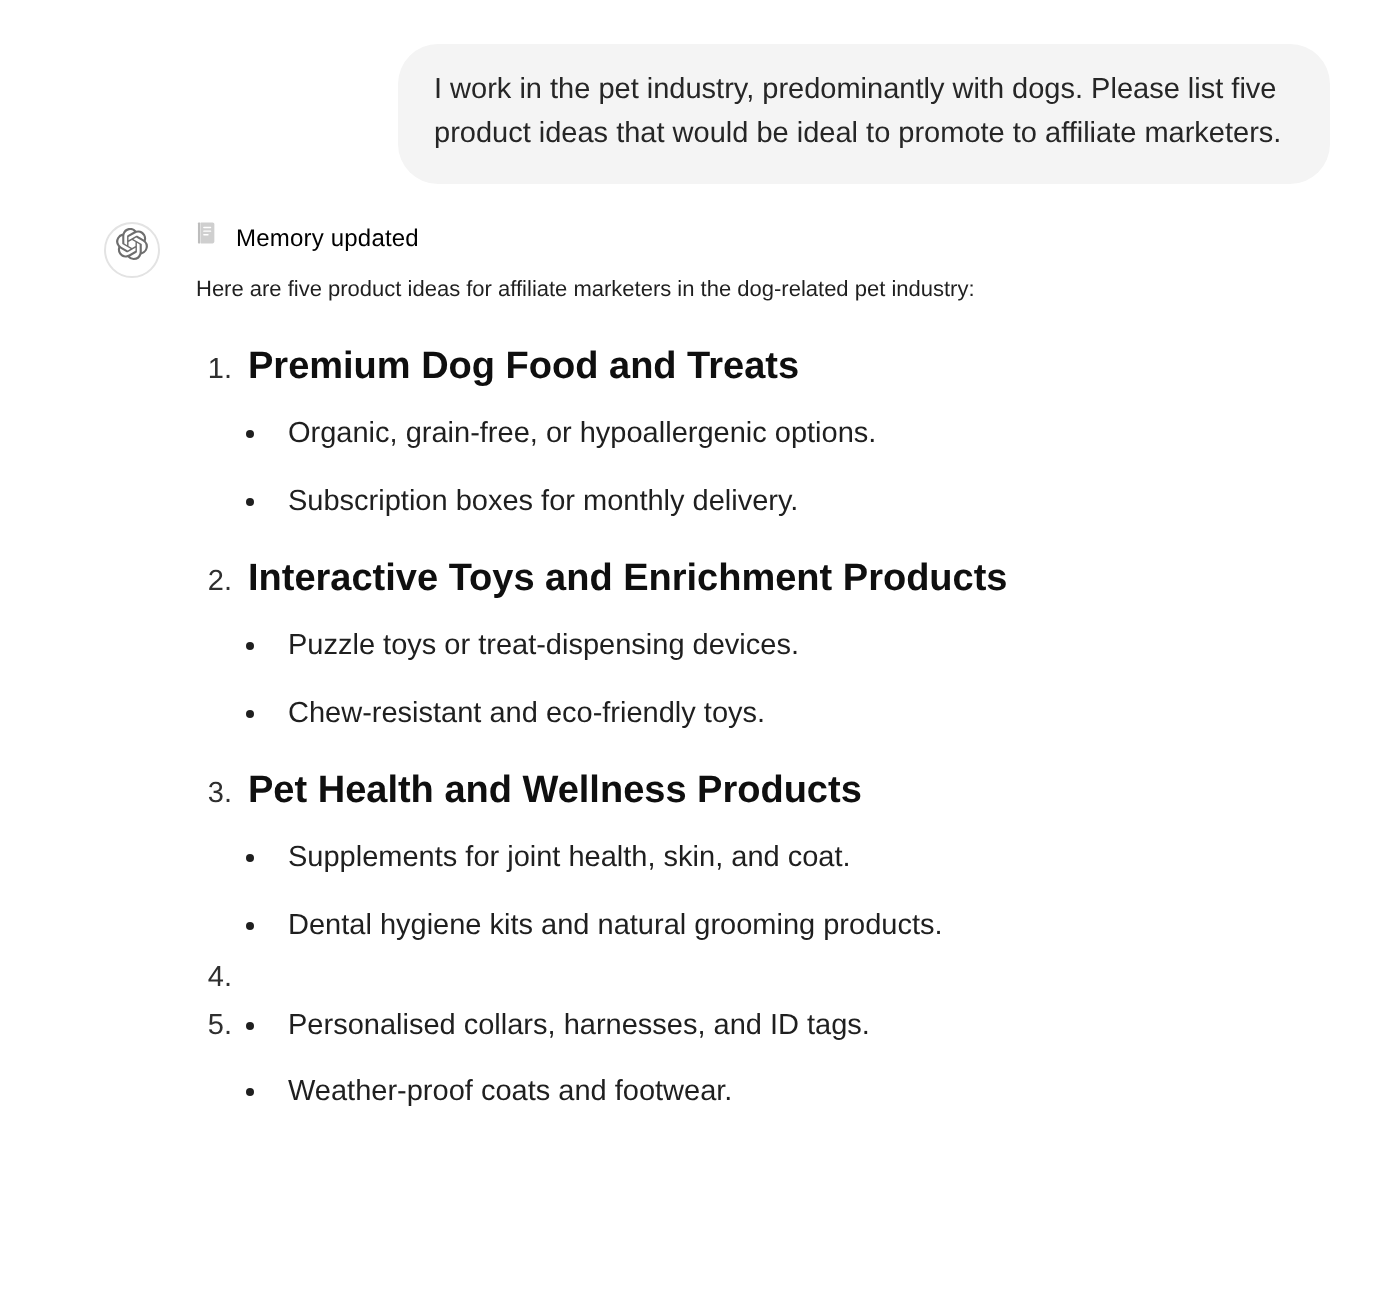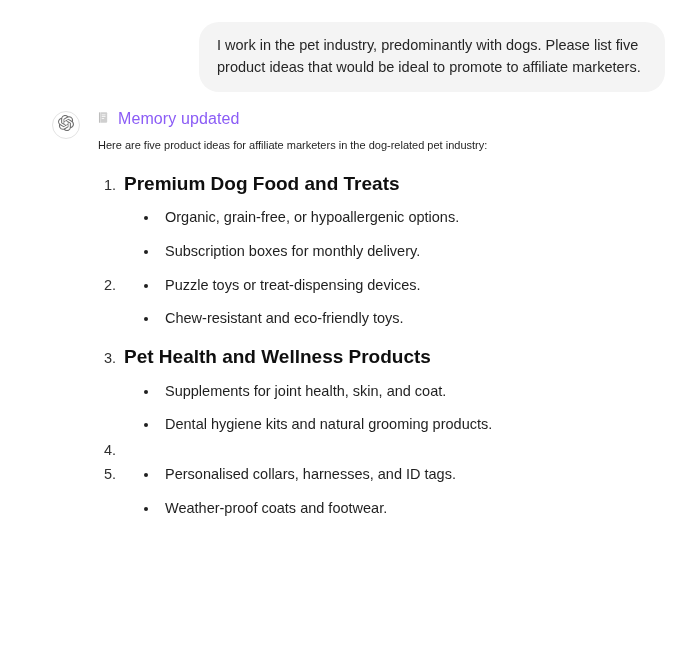--- a/index.html
+++ b/index.html
@@ -58,22 +58,22 @@
   }
 
   .memory-chip {
     display: flex;
     align-items: center;
     gap: 7px;
     height: 18px;
     margin-bottom: 9px;
   }
   .memory-chip .memory-label {
-    font-size: 16px;
-    color: #8b5cf6;
+    font-size: 12px;
+    color: #000000;
     letter-spacing: 0.1px;
   }
   .memory-icon { display: block; }
 
   .intro-line {
     font-size: 11px;
     line-height: 1.6;
     color: #1f1f1f;
     margin: 0 0 8px 0;
   }
@@ -103,21 +103,20 @@
   ul.sub-list {
     margin: 0;
     padding: 0 0 0 18px;
     list-style: disc;
   }
   ul.sub-list > li {
     font-size: 14.5px;
     line-height: 1.5;
     color: #1f1f1f;
     padding: 6px 0 6px 6px;
-    margin-left: 21px;
   }
   ul.sub-list > li::marker {
     color: #1f1f1f;
     font-size: 13px;
   }
 </style>
 </head>
 <body>
 
 <div class="user-row">
@@ -155,20 +154,21 @@
 
       <li>
         <span class="idea-title">Premium Dog Food and Treats</span>
         <ul class="sub-list">
           <li>Organic, grain-free, or hypoallergenic options.</li>
           <li>Subscription boxes for monthly delivery.</li>
         </ul>
       </li>
 
       <li>
+        <span class="idea-title">Interactive Toys and Enrichment Products</span>
         <ul class="sub-list">
           <li>Puzzle toys or treat-dispensing devices.</li>
           <li>Chew-resistant and eco-friendly toys.</li>
         </ul>
       </li>
 
       <li>
         <span class="idea-title">Pet Health and Wellness Products</span>
         <ul class="sub-list">
           <li>Supplements for joint health, skin, and coat.</li>

